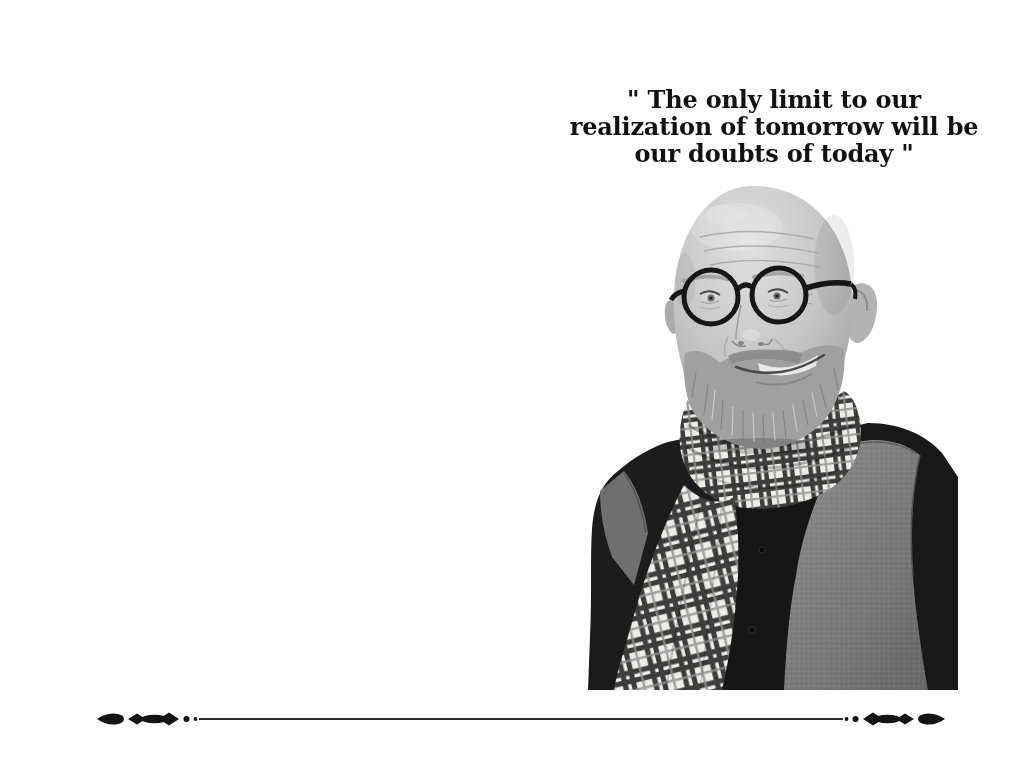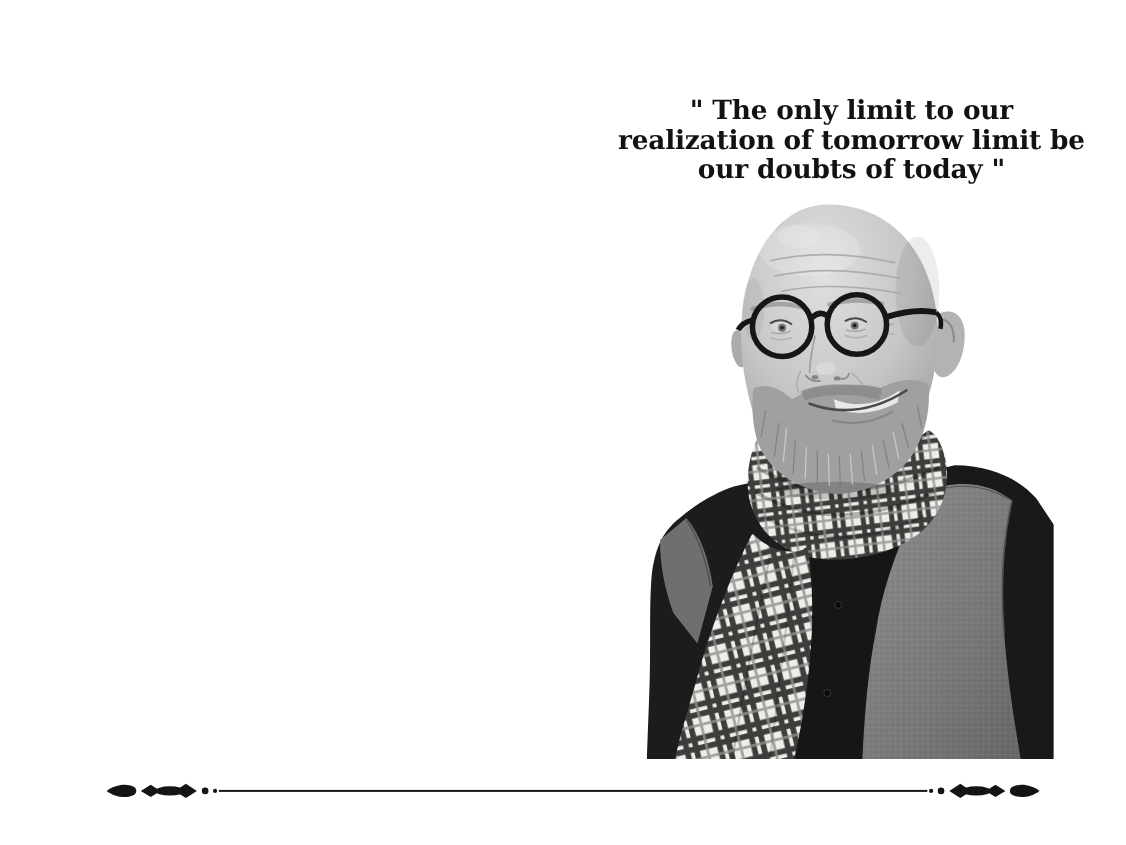--- a/index.html
+++ b/index.html
@@ -25,21 +25,21 @@
   }
   .divider svg{display:block;width:100%;height:100%;}
 </style>
 </head>
 <body>
 
 <div class="canvas">
 
   <div class="quote">
     <div class="qline">" The only limit to our</div>
-    <div class="qline">realization of tomorrow limit be</div>
+    <div class="qline">realization of tomorrow will be</div>
     <div class="qline">our doubts of today "</div>
   </div>
 
   <div class="portrait" role="img" aria-label="Black-and-white cut-out portrait of a smiling bald man with round dark-rimmed glasses and a gray beard, wearing a dark shirt, gray vest and a black-and-white plaid scarf">
     <svg viewBox="0 0 370 505" xmlns="http://www.w3.org/2000/svg">
       <defs>
         <radialGradient id="skinG" cx="42%" cy="25%" r="80%">
           <stop offset="0" stop-color="#e0e0e0"></stop>
           <stop offset="0.55" stop-color="#c6c6c6"></stop>
           <stop offset="1" stop-color="#a0a0a0"></stop>

